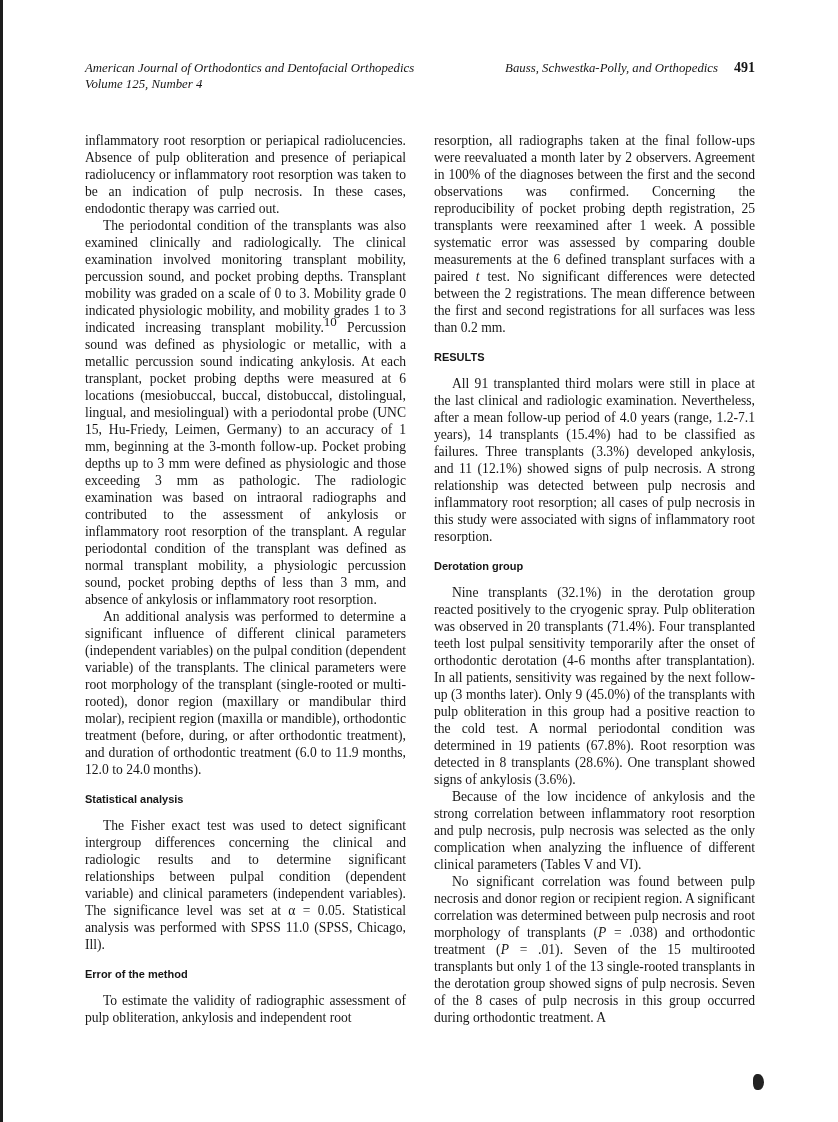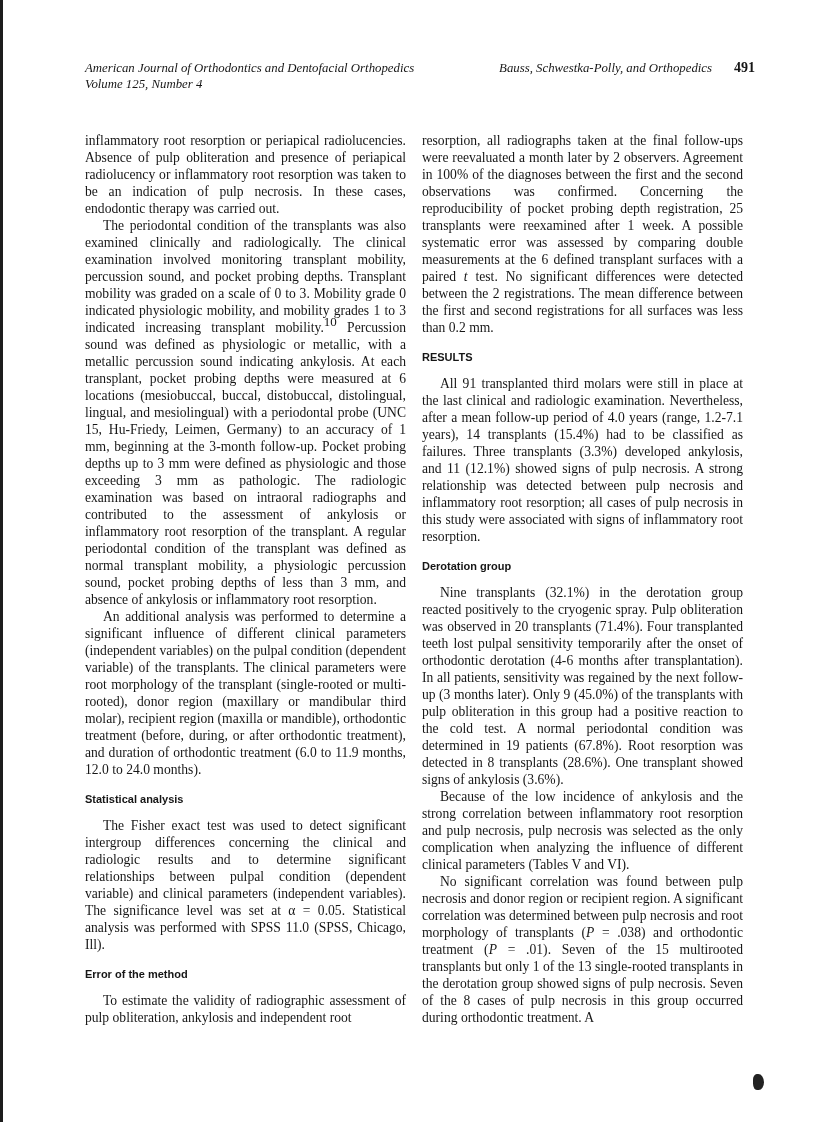--- a/index.html
+++ b/index.html
@@ -42,25 +42,25 @@
     font-size: 12.8px;
     line-height: 16px;
     margin-bottom: 40px;
   }
   .header-left div { white-space: nowrap; }
   .header-right { text-align: right; white-space: nowrap; }
   .page-number {
     font-style: normal;
     font-weight: bold;
     font-size: 14px;
-    margin-left: 22px;
+    margin-left: 16px;
   }
   .columns {
     display: flex;
-    gap: 16px;
+    gap: 28px;
   }
   .column {
     width: 321px;
     font-size: 13.6px;
     line-height: 17px;
     text-align: justify;
   }
   p.para {
     margin: 0;
   }

